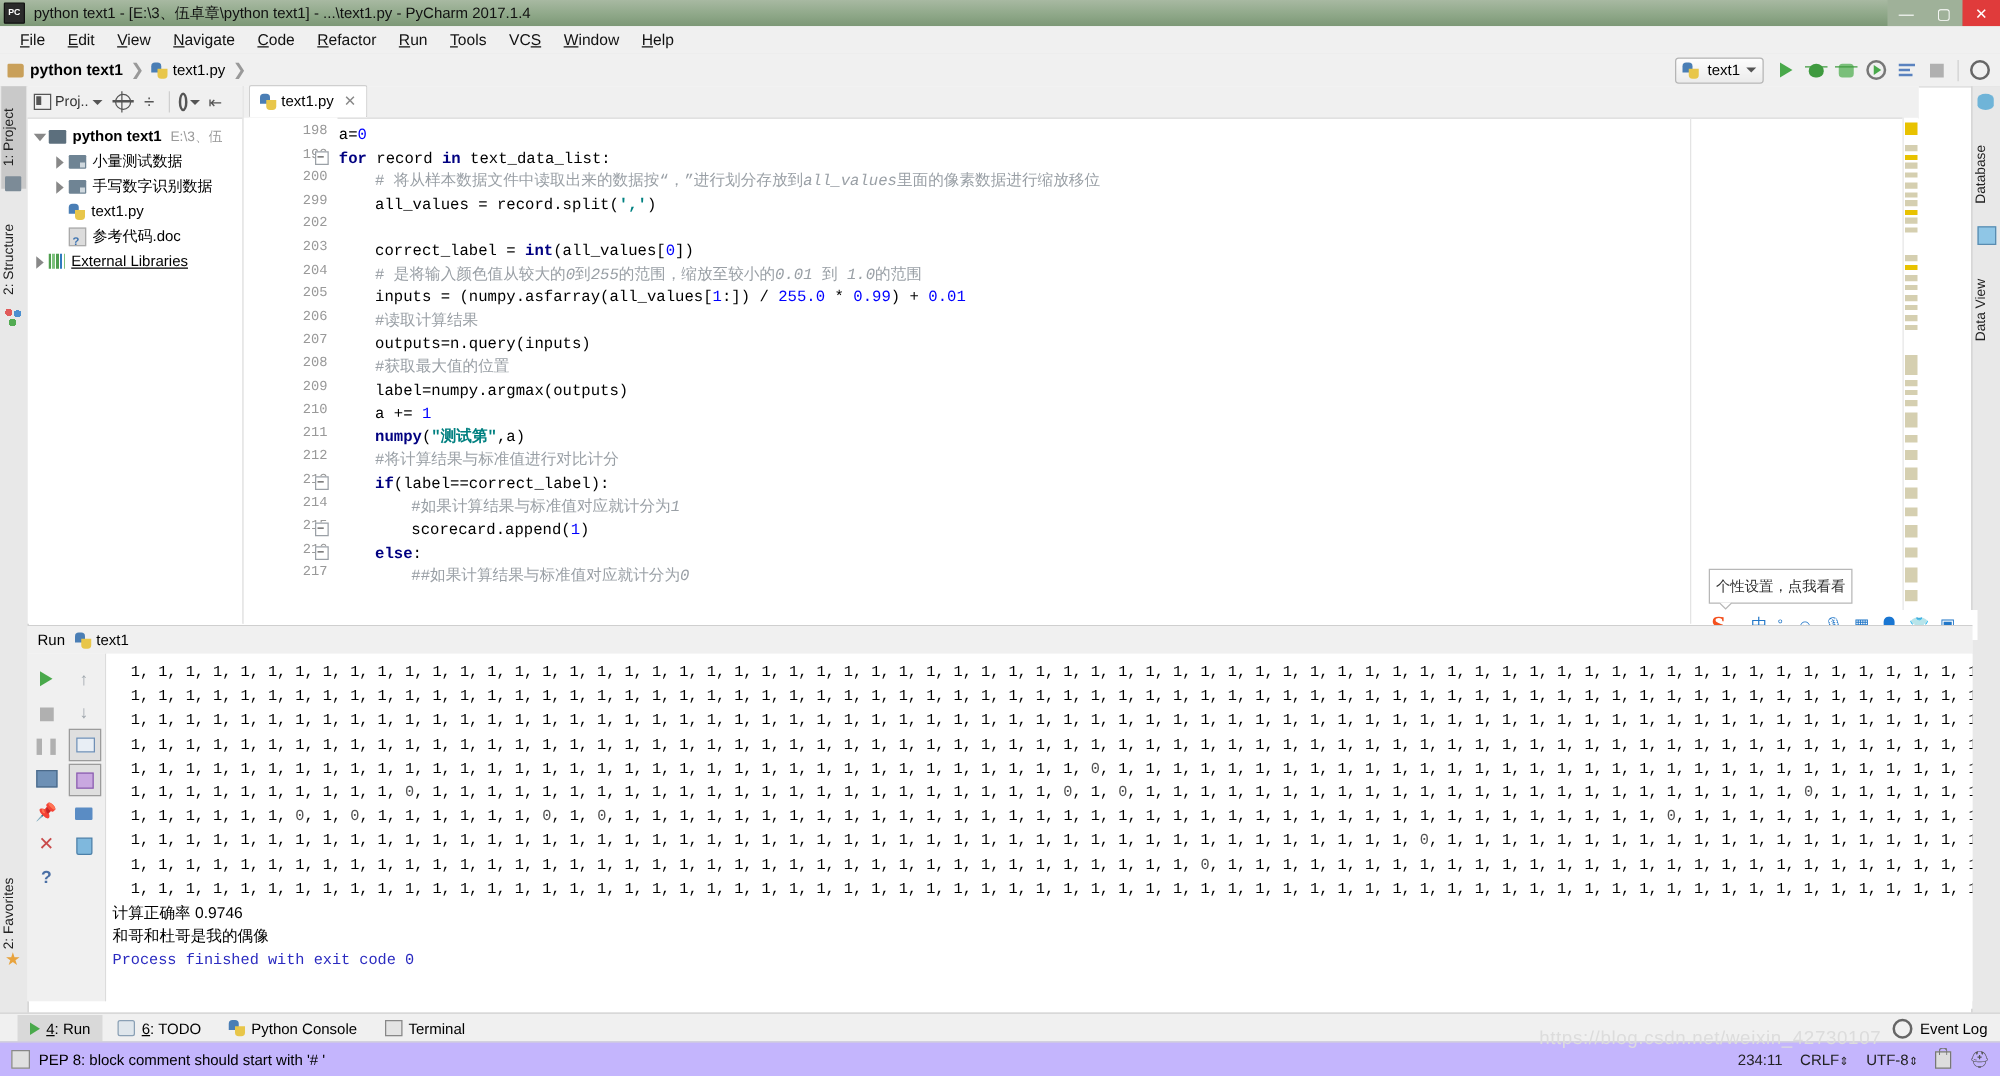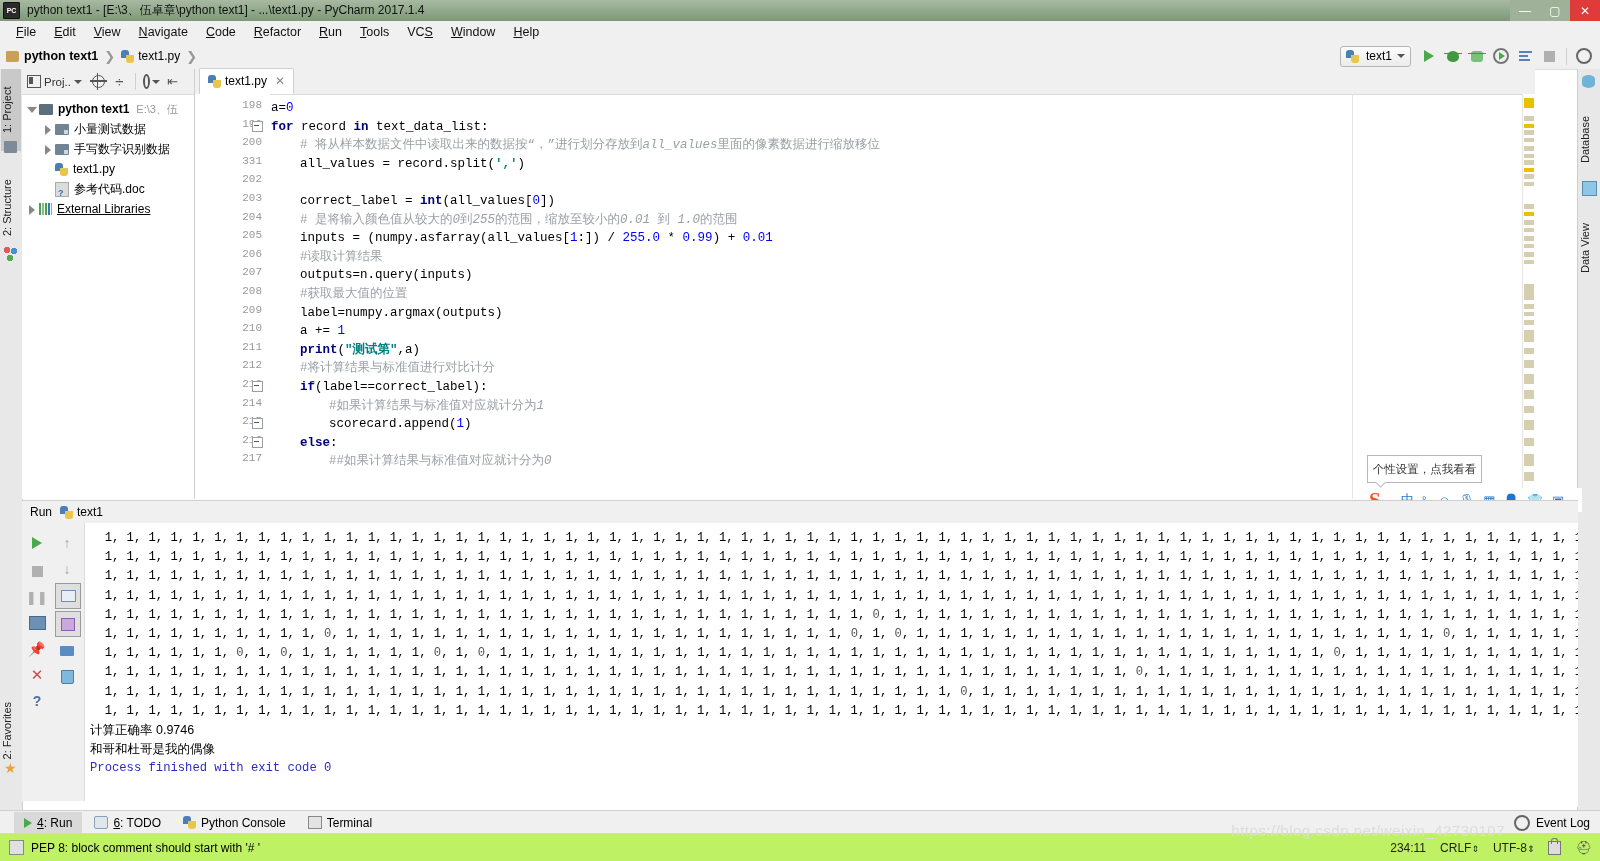--- a/index.html
+++ b/index.html
@@ -150,21 +150,21 @@
   .zero{color:#555;}
 
   
   .btabs{position:absolute;left:0;bottom:27px;width:1600px;height:23px;background:#f0f0f0;
     border-top:1px solid #cfcfcf;display:flex;align-items:center;}
   .btab{display:flex;align-items:center;height:22px;padding:0 10px;font-size:12px;margin-left:2px;}
   .btab.sel{background:#d9d9d9;margin-left:14px;}
   .btab u{text-decoration:underline;}
   .btab .ico{margin-right:5px;display:flex;align-items:center;}
   .eventlog{position:absolute;right:10px;display:flex;align-items:center;font-size:12px;}
-  .statusbar{position:absolute;left:0;bottom:0;width:1600px;height:27px;background:#bef264;
+  .statusbar{position:absolute;left:0;bottom:0;width:1600px;height:27px;background:#c4b5fd;
     border-top:1px solid #d5d5d5;display:flex;align-items:center;font-size:12px;}
   .sb-ico{width:13px;height:13px;border:1px solid #888;background:#e0e0e0;margin:0 7px 0 9px;}
   .sb-right{position:absolute;right:8px;display:flex;align-items:center;gap:14px;color:#222;}
   .sb-right .lockico{width:11px;height:12px;border:1px solid #777;background:#ddd;position:relative;}
   .sb-right .lockico:after{content:"";position:absolute;left:2px;top:-4px;width:5px;height:5px;border:1px solid #777;border-bottom:none;border-radius:3px 3px 0 0;}
   .watermark{position:absolute;right:95px;bottom:22px;font-size:15px;color:#dcdcdc;
     font-family:"Liberation Sans",sans-serif;letter-spacing:.5px;}
   .favstar{position:absolute;left:4px;bottom:35px;color:#e8a33d;font-size:14px;}
   .favtab{position:absolute;left:1px;bottom:52px;width:20px;writing-mode:vertical-rl;transform:rotate(180deg);font-size:11px;color:#222;}
 </style>
@@ -323,21 +323,21 @@
       <div class="etab">
         <span class="pyico"></span>
         <span>text1.py</span>
         <span class="x">✕</span>
       </div>
     </div>
     <div class="gutter" id="gutter">
         <div class="ln" style="top: 5px;">198</div>
         <div class="ln" style="top: 23.6px;">199</div>
         <div class="ln" style="top: 42.2px;">200</div>
-        <div class="ln" style="top: 60.8px;">331</div>
+        <div class="ln" style="top: 60.8px;">299</div>
         <div class="ln" style="top: 79.4px;">202</div>
         <div class="ln" style="top: 98px;">203</div>
         <div class="ln" style="top: 116.6px;">204</div>
         <div class="ln" style="top: 135.2px;">205</div>
         <div class="ln" style="top: 153.8px;">206</div>
         <div class="ln" style="top: 172.4px;">207</div>
         <div class="ln" style="top: 191px;">208</div>
         <div class="ln" style="top: 209.6px;">209</div>
         <div class="ln" style="top: 228.2px;">210</div>
         <div class="ln" style="top: 246.8px;">211</div>
@@ -360,21 +360,21 @@
         <div class="cl" style="top: 42.2px; padding-left: 29px;"><span class="cmt"># 将从样本数据文件中读取出来的数据按“，”进行划分存放到</span><span class="cmti">all_values</span><span class="cmt">里面的像素数据进行缩放移位</span></div>
         <div class="cl" style="top: 60.8px; padding-left: 29px;"><span class="">all_values = record.split(</span><span class="str">','</span><span class="">)</span></div>
         <div class="cl" style="top: 98px; padding-left: 29px;"><span class="">correct_label = </span><span class="kw">int</span><span class="">(all_values[</span><span class="num">0</span><span class="">])</span></div>
         <div class="cl" style="top: 116.6px; padding-left: 29px;"><span class="cmt"># 是将输入颜色值从较大的</span><span class="cmti">0</span><span class="cmt">到</span><span class="cmti">255</span><span class="cmt">的范围，缩放至较小的</span><span class="cmti">0.01</span><span class="cmt"> 到 </span><span class="cmti">1.0</span><span class="cmt">的范围</span></div>
         <div class="cl" style="top: 135.2px; padding-left: 29px;"><span class="">inputs = (numpy.asfarray(all_values[</span><span class="num">1</span><span class="">:]) / </span><span class="num">255.0</span><span class=""> * </span><span class="num">0.99</span><span class="">) + </span><span class="num">0.01</span></div>
         <div class="cl" style="top: 153.8px; padding-left: 29px;"><span class="cmt">#读取计算结果</span></div>
         <div class="cl" style="top: 172.4px; padding-left: 29px;"><span class="">outputs=n.query(inputs)</span></div>
         <div class="cl" style="top: 191px; padding-left: 29px; text-align: center;"><span class="cmt">#获取最大值的位置</span></div>
         <div class="cl" style="top: 209.6px; padding-left: 29px;"><span class="">label=numpy.argmax(outputs)</span></div>
         <div class="cl" style="top: 228.2px; padding-left: 29px;"><span class="">a += </span><span class="num">1</span></div>
-        <div class="cl" style="top: 246.8px; padding-left: 29px;"><span class="kw">print</span><span class="">(</span><span class="str">"测试第"</span><span class="">,a)</span></div>
+        <div class="cl" style="top: 246.8px; padding-left: 29px;"><span class="kw">numpy</span><span class="">(</span><span class="str">"测试第"</span><span class="">,a)</span></div>
         <div class="cl" style="top: 265.4px; padding-left: 29px;"><span class="cmt">#将计算结果与标准值进行对比计分</span></div>
         <div class="cl" style="top: 284px; padding-left: 29px;"><span class="kw">if</span><span class="">(label==correct_label):</span></div>
         <div class="cl" style="top: 302.6px; padding-left: 58px;"><span class="cmt">#如果计算结果与标准值对应就计分为</span><span class="cmti">1</span></div>
         <div class="cl" style="top: 321.2px; padding-left: 58px;"><span class="">scorecard.append(</span><span class="num">1</span><span class="">)</span></div>
         <div class="cl" style="top: 339.8px; padding-left: 29px;"><span class="kw">else</span><span class="">:</span></div>
         <div class="cl" style="top: 358.4px; padding-left: 58px;"><span class="cmt">##如果计算结果与标准值对应就计分为</span><span class="cmti">0</span></div>
       </div>
     <div class="editor-vsep"></div>
     <div class="scrollmark" id="scrollmarks">
         <div class="sm y" style="top: 4px; height: 10px;"></div>

